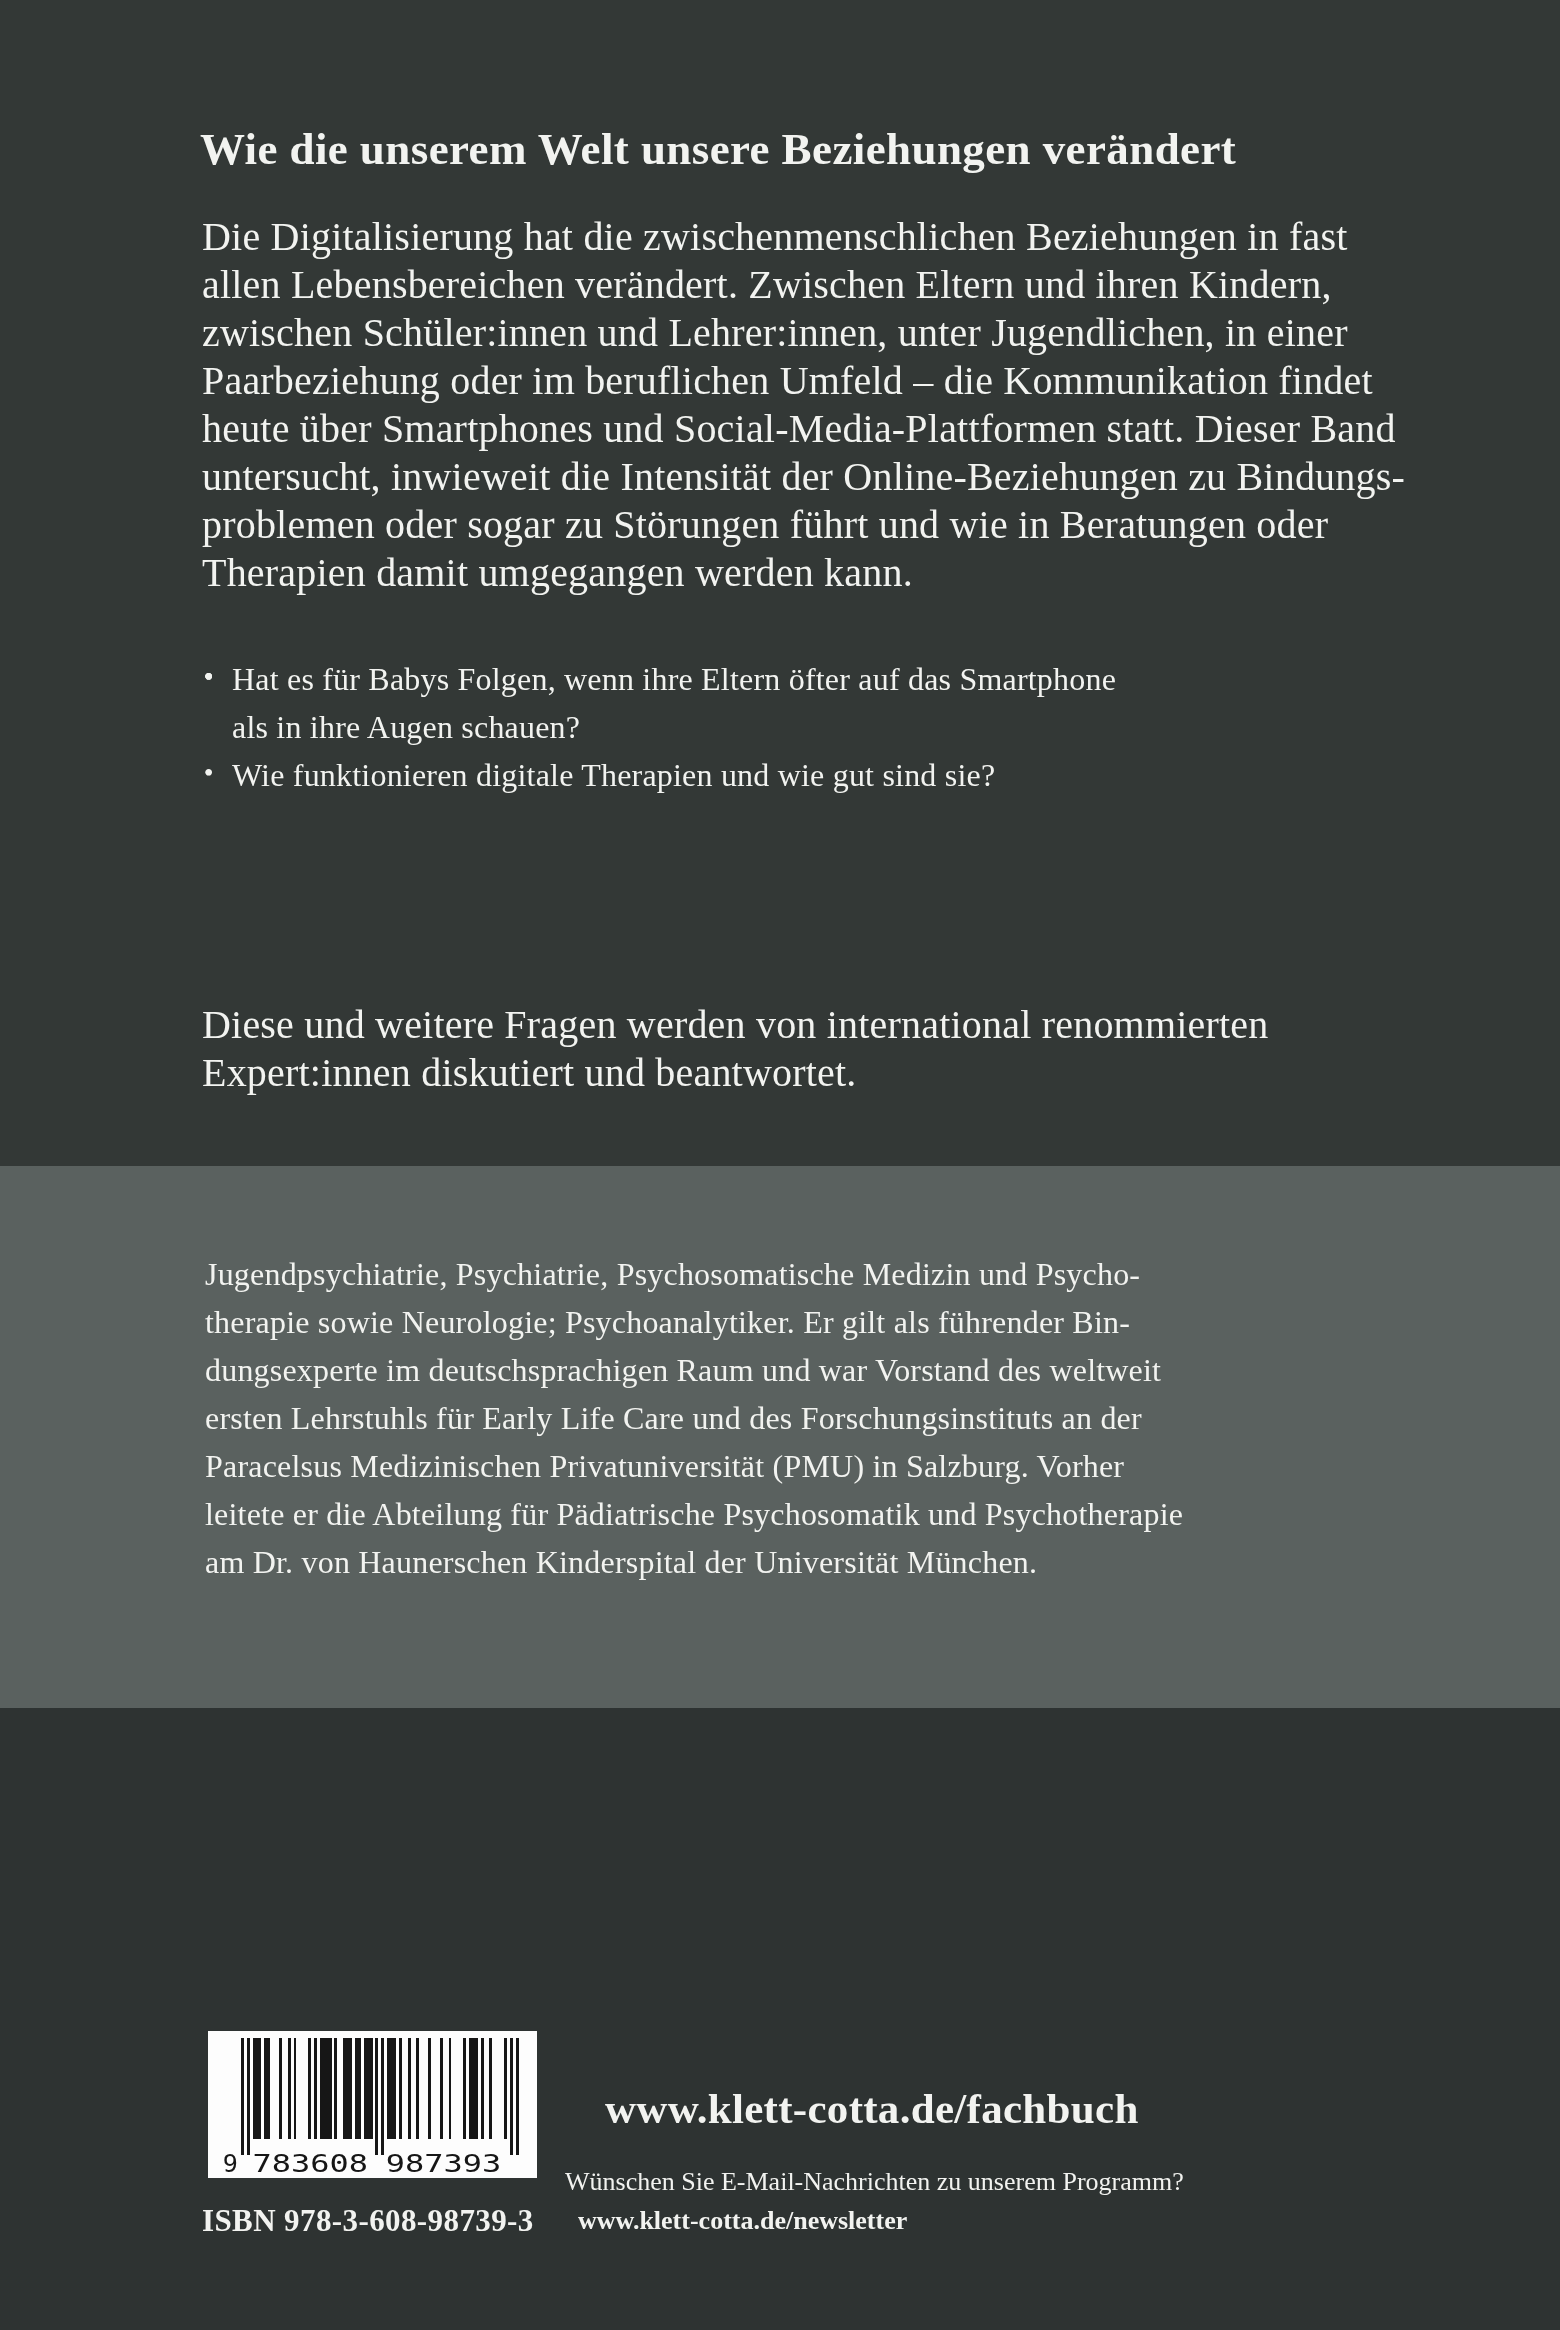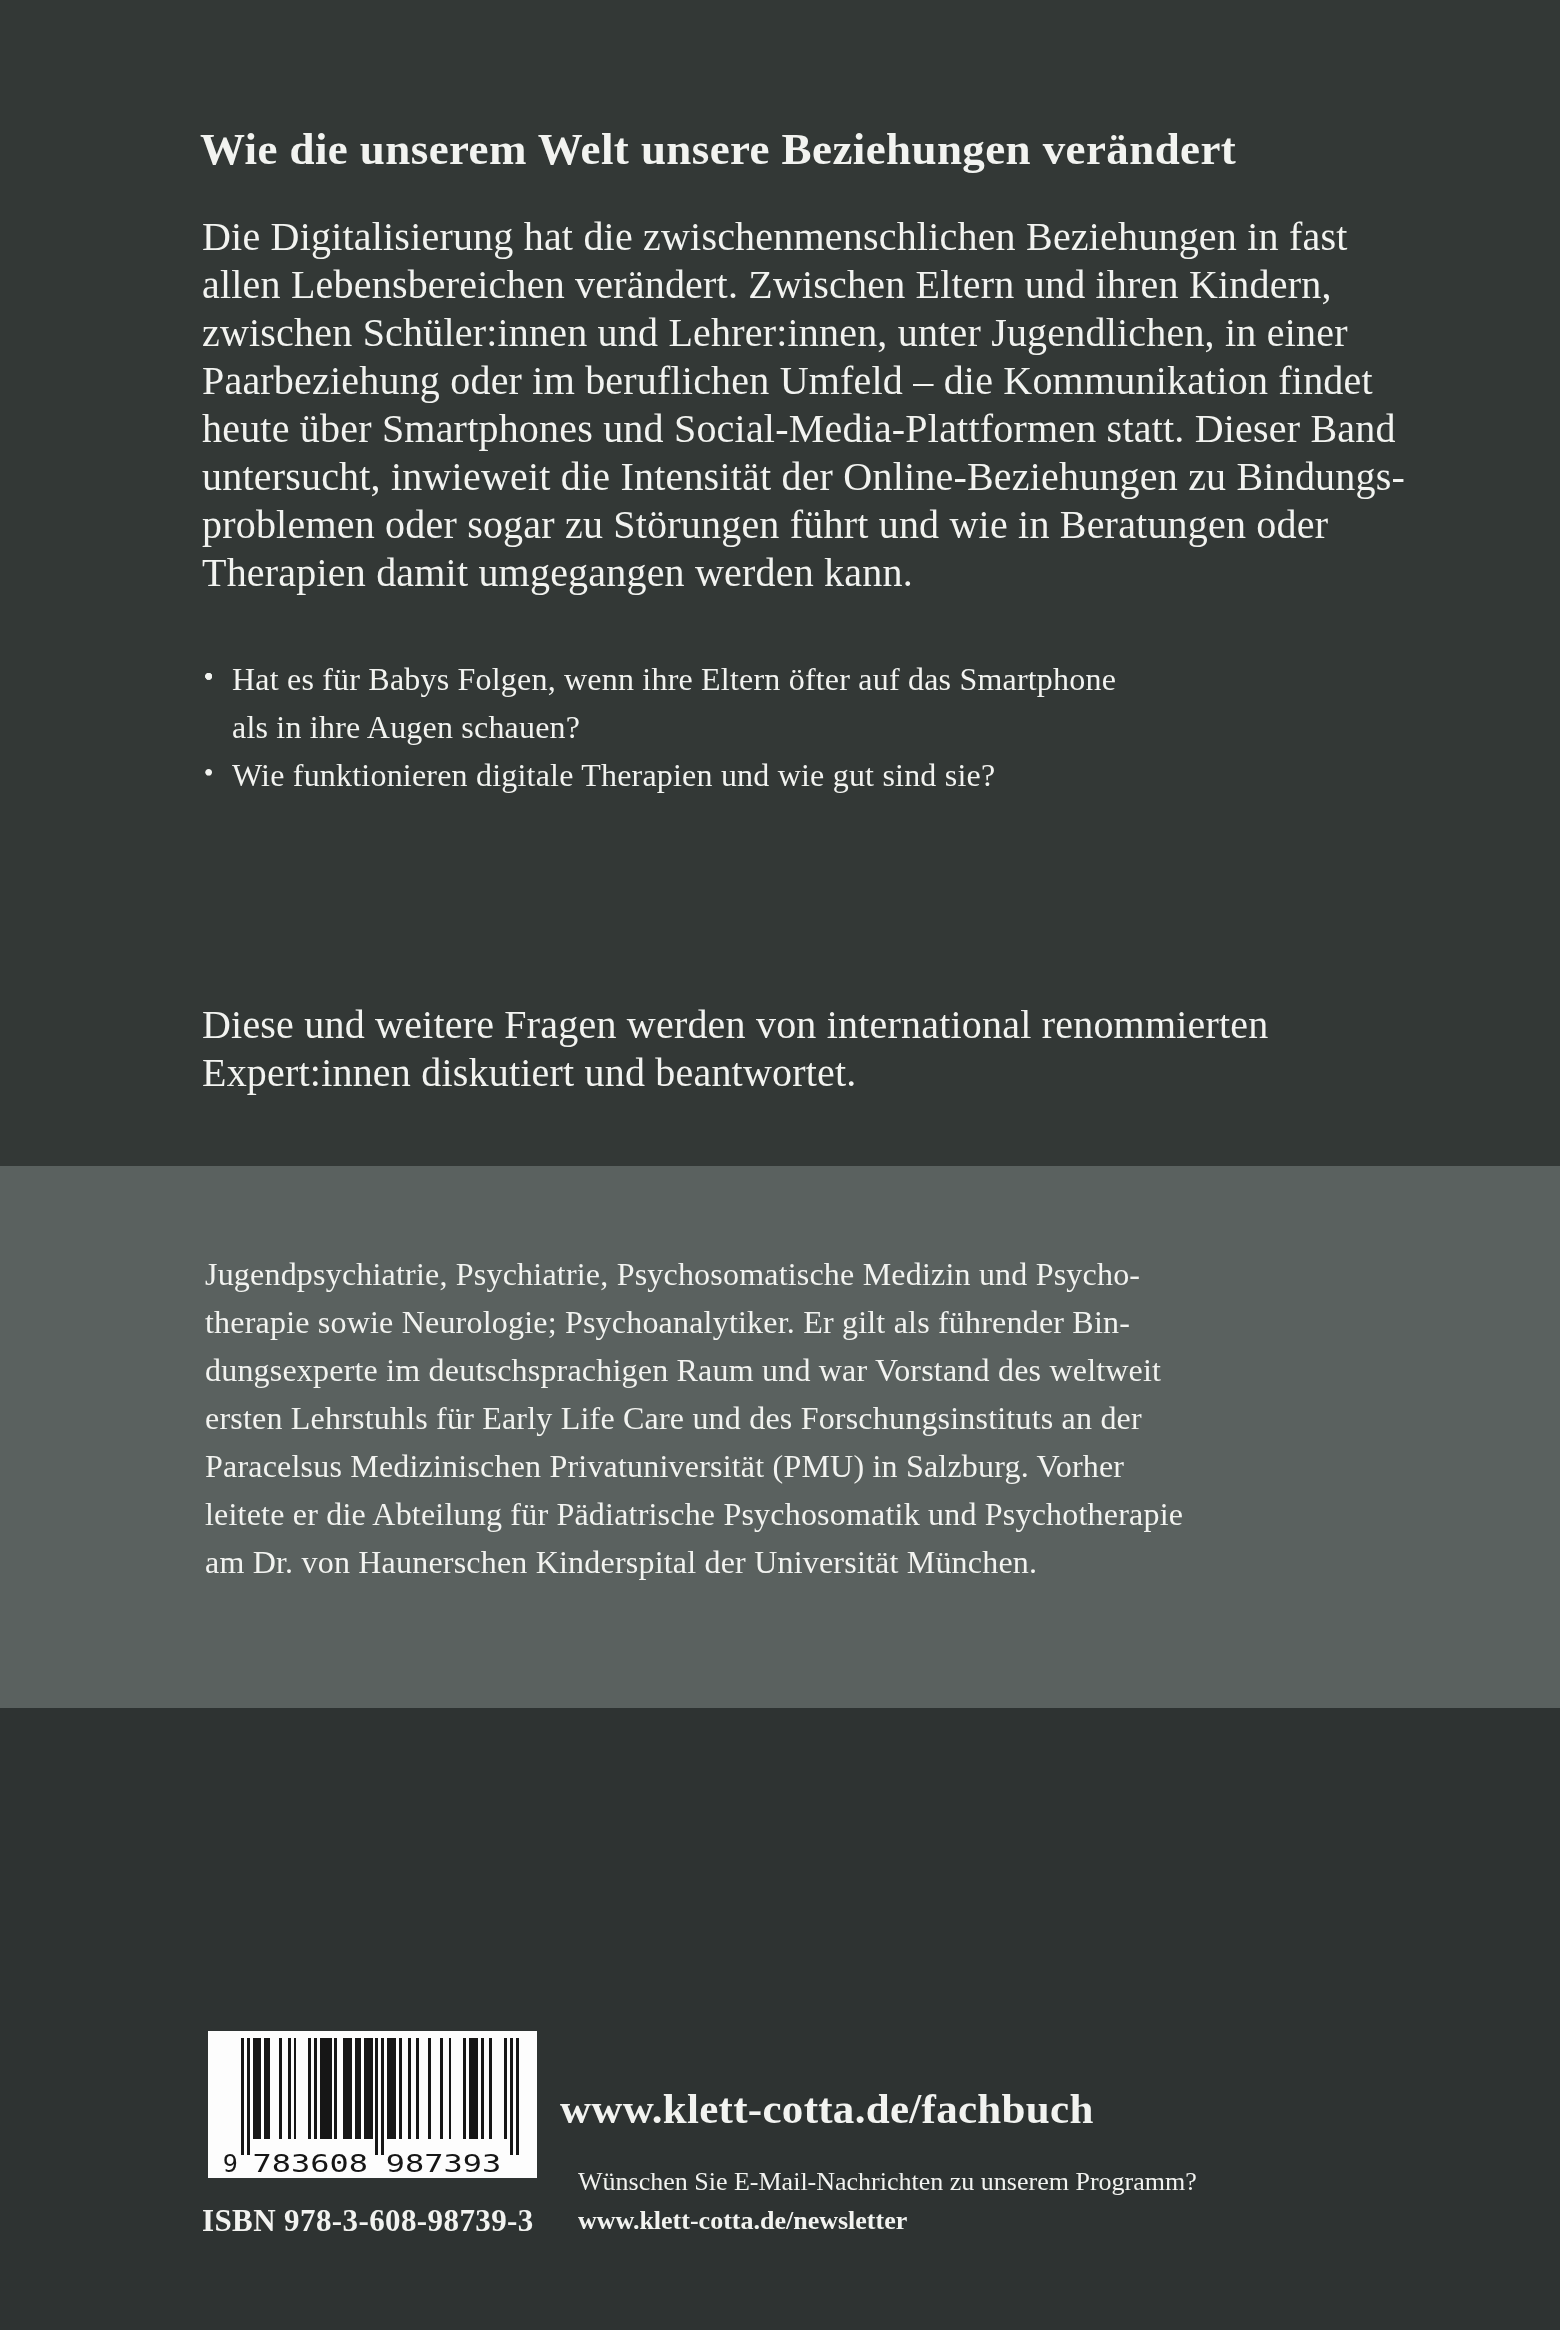--- a/index.html
+++ b/index.html
@@ -32,22 +32,22 @@
   #author-bio .bio-first-line{display:block;white-space:pre}
   #author-bio .author-name{font-style:italic}
   #author-bio .bio-lines{display:block;white-space:pre-line;letter-spacing:0.2px}
 
   #barcode-box{left:208px;top:2031px;width:329px;height:147px;background:var(--barcode-bg)}
   #barcode-svg{position:absolute;left:12px;top:7px;width:305px;height:136px;shape-rendering:crispEdges}
   #barcode-svg rect{fill:var(--barcode-ink)}
   #barcode-svg text{font-family:"DejaVu Sans Mono", monospace;font-size:8.6px;fill:var(--barcode-ink)}
   #isbn-text{left:202px;top:2203px;font-size:31px;font-weight:bold;letter-spacing:0.4px;white-space:nowrap}
 
-  #website-main{left:560px;top:2084px;font-size:43px;font-weight:bold;letter-spacing:0.3px;white-space:nowrap}
-  #newsletter-question{left:578px;top:2167px;font-size:26px;white-space:nowrap}
+  #website-main{left:605px;top:2084px;font-size:43px;font-weight:bold;letter-spacing:0.3px;white-space:nowrap}
+  #newsletter-question{left:565px;top:2167px;font-size:26px;white-space:nowrap}
   #newsletter-url{left:578px;top:2206px;font-size:26px;font-weight:bold;white-space:nowrap}
 </style>
 </head>
 <body>
 
 <div class="band" id="band-top"></div>
 <div class="band" id="band-middle"></div>
 <div class="band" id="band-bottom"></div>
 
 <h1 class="abs" id="title">Wie die unserem Welt unsere Beziehungen verändert</h1>

